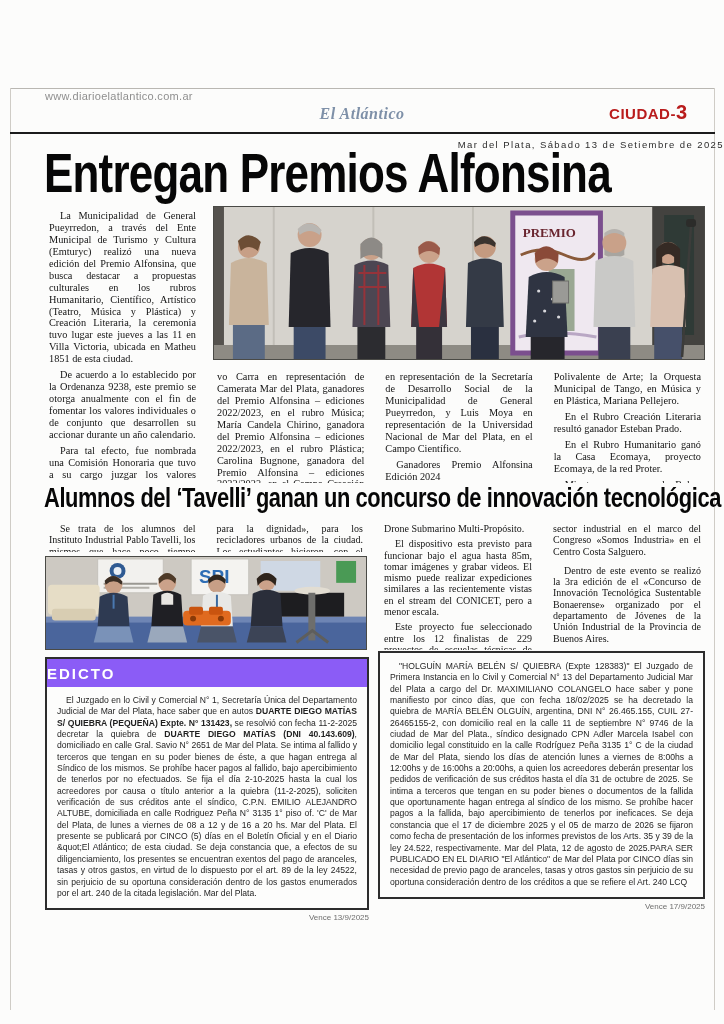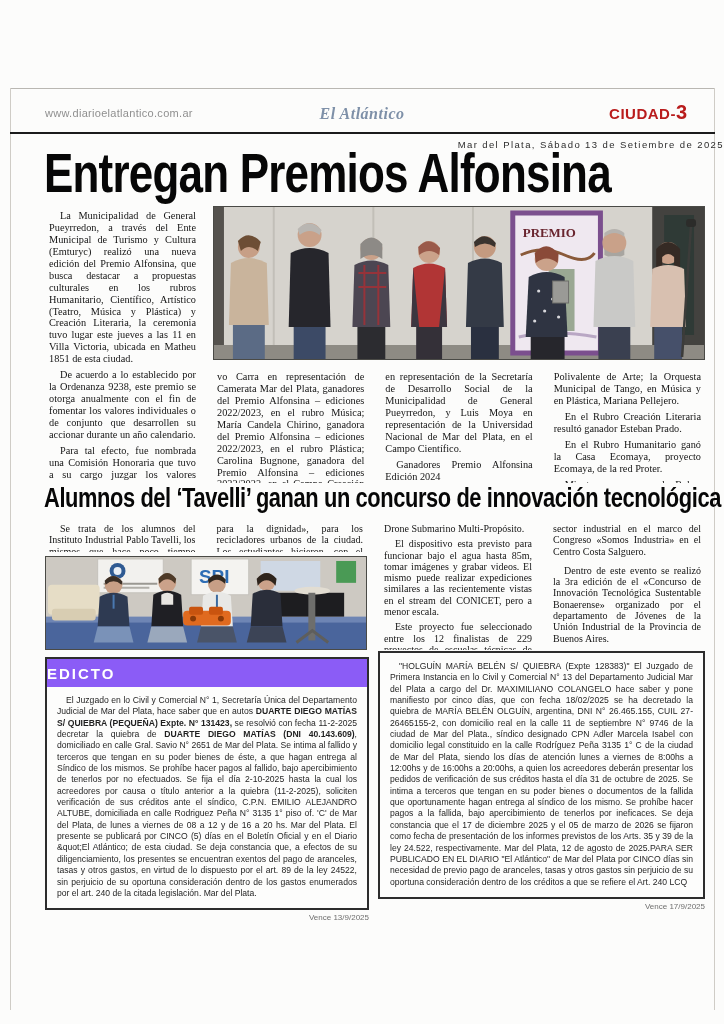--- a/index.html
+++ b/index.html
@@ -6,21 +6,21 @@
   body{
     width:724px;height:1024px;position:relative;background:#fcfcfb;
     font-family:"Liberation Serif", serif;color:#141414;overflow:hidden;
   }
   .abs{position:absolute;}
   
   .frame-top{left:10px;right:9px;top:88px;border-top:1px solid #b9b7b2;}
   .frame-left{left:10px;top:88px;height:922px;border-left:1px solid #cfccc6;}
   .frame-right{right:9px;top:88px;height:922px;border-left:1px solid #cfccc6;}
   
-  .url{left:45px;top:107px;font:11px "Liberation Sans", sans-serif;color:#8f8f8f;letter-spacing:.3px;}
+  .url{left:45px;top:90px;font:11px "Liberation Sans", sans-serif;color:#8f8f8f;letter-spacing:.3px;}
   .masthead{left:0;right:0;top:105px;text-align:center;font-family:"Liberation Serif",serif;
     font-style:italic;font-weight:bold;font-size:16px;color:#7e90a8;letter-spacing:.5px;}
   .section{right:37px;top:101px;font-family:"Liberation Sans",sans-serif;font-weight:bold;color:#b91c1c;text-align:center;}
   .section .sec-name{font-size:15px;letter-spacing:.5px;}
   .section .sec-num{font-size:20px;}
   .header-rule{left:10px;right:9px;top:132px;border-top:2.5px solid #1b1b1b;}
   .dateline{left:0;right:0;top:139px;text-align:right;
     font:9.5px "Liberation Sans",sans-serif;letter-spacing:1.4px;color:#2c2c2c;}
   
   .headline1{left:44px;top:146px;white-space:nowrap;}

